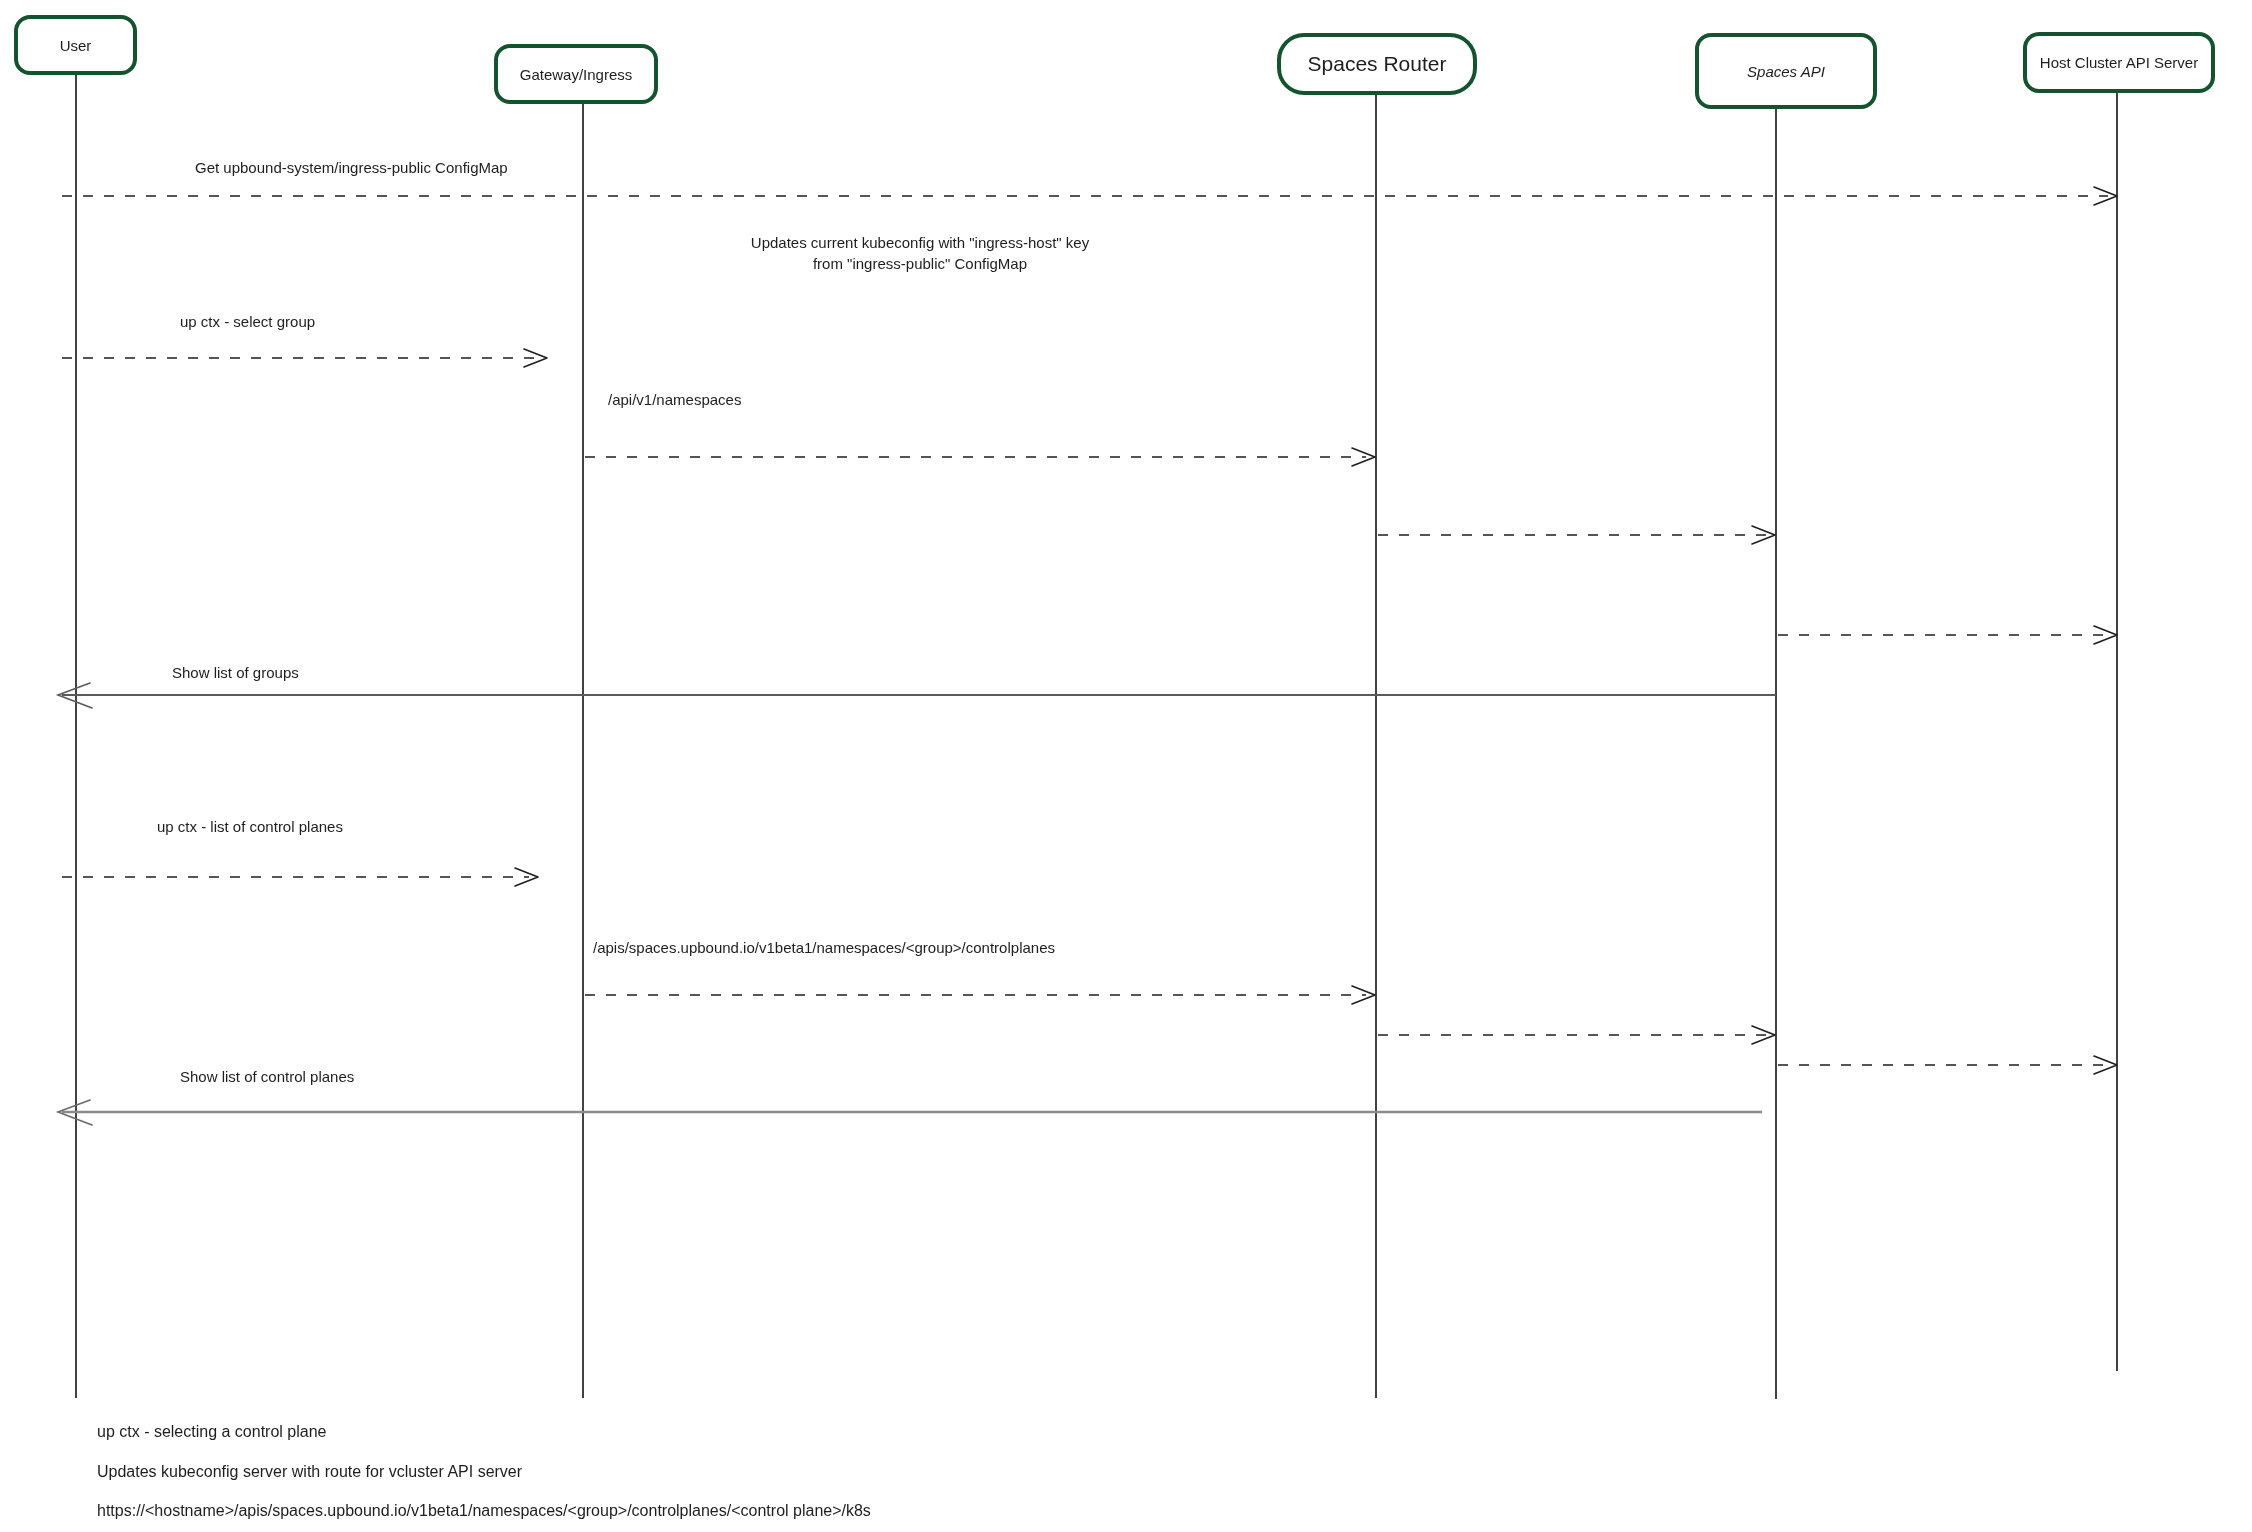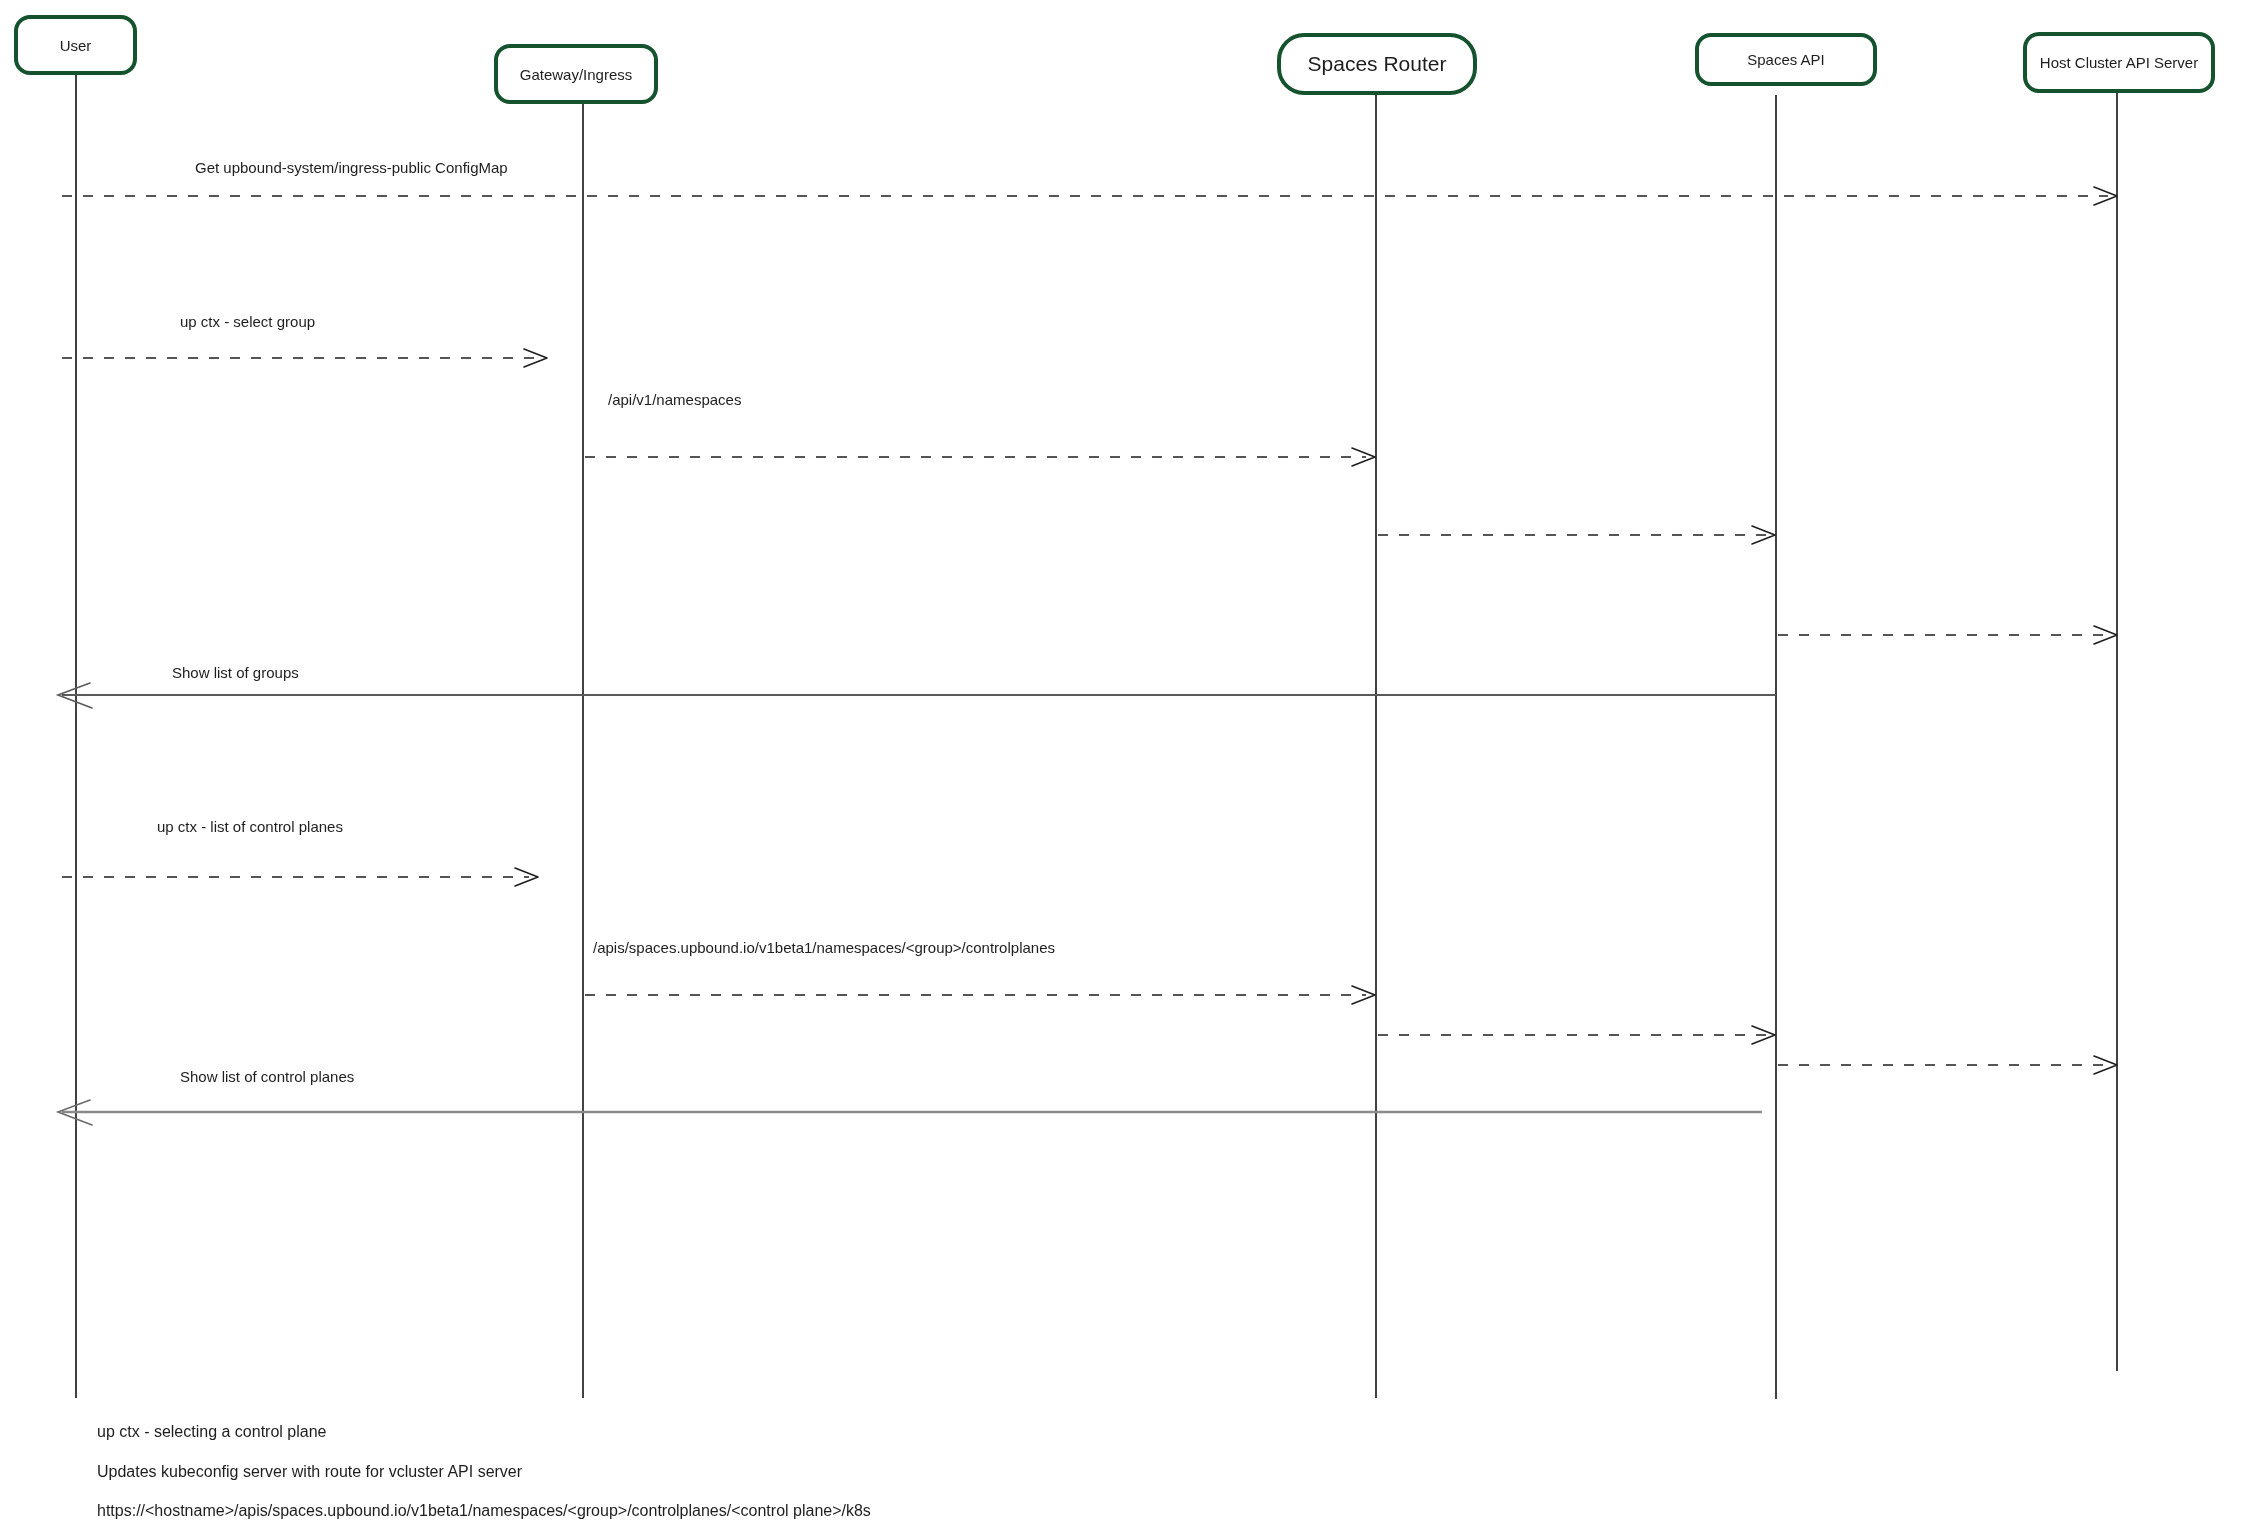--- a/index.html
+++ b/index.html
@@ -119,29 +119,31 @@
 
   <div class="actor-box" style="left:14px; top:15px; width:123px; height:60px;">
     <span>User</span>
   </div>
   <div class="actor-box" style="left:494px; top:44px; width:164px; height:60px;">
     <span>Gateway/Ingress</span>
   </div>
   <div class="actor-box big" style="left:1277px; top:33px; width:200px; height:62px;border-radius:27px;">
     <span>Spaces Router</span>
   </div>
-  <div class="actor-box" style="left:1695px; top:33px; width:182px; height:53px;">
+  <div class="actor-box" style="left:1695px; top:33px; width:182px; height:76px;font-style:italic;">
     <span>Spaces API</span>
   </div>
   <div class="actor-box" style="left:2023px; top:32px; width:192px; height:61px;">
     <span>Host Cluster API Server</span>
   </div>
 
   <div class="msg-label" style="left:195px; top:159px;">Get upbound-system/ingress-public ConfigMap</div>
 
+  <div class="msg-label center" style="left:720px; top:232px; width:400px;">Updates current kubeconfig with "ingress-host" key
+from "ingress-public" ConfigMap</div>
 
   <div class="msg-label" style="left:180px; top:313px;">up ctx - select group</div>
 
   <div class="msg-label" style="left:608px; top:391px;">/api/v1/namespaces</div>
 
   <div class="msg-label" style="left:172px; top:664px;">Show list of groups</div>
 
   <div class="msg-label" style="left:157px; top:818px;">up ctx - list of control planes</div>
 
   <div class="msg-label" style="left:593px; top:939px;">/apis/spaces.upbound.io/v1beta1/namespaces/&lt;group&gt;/controlplanes</div>

